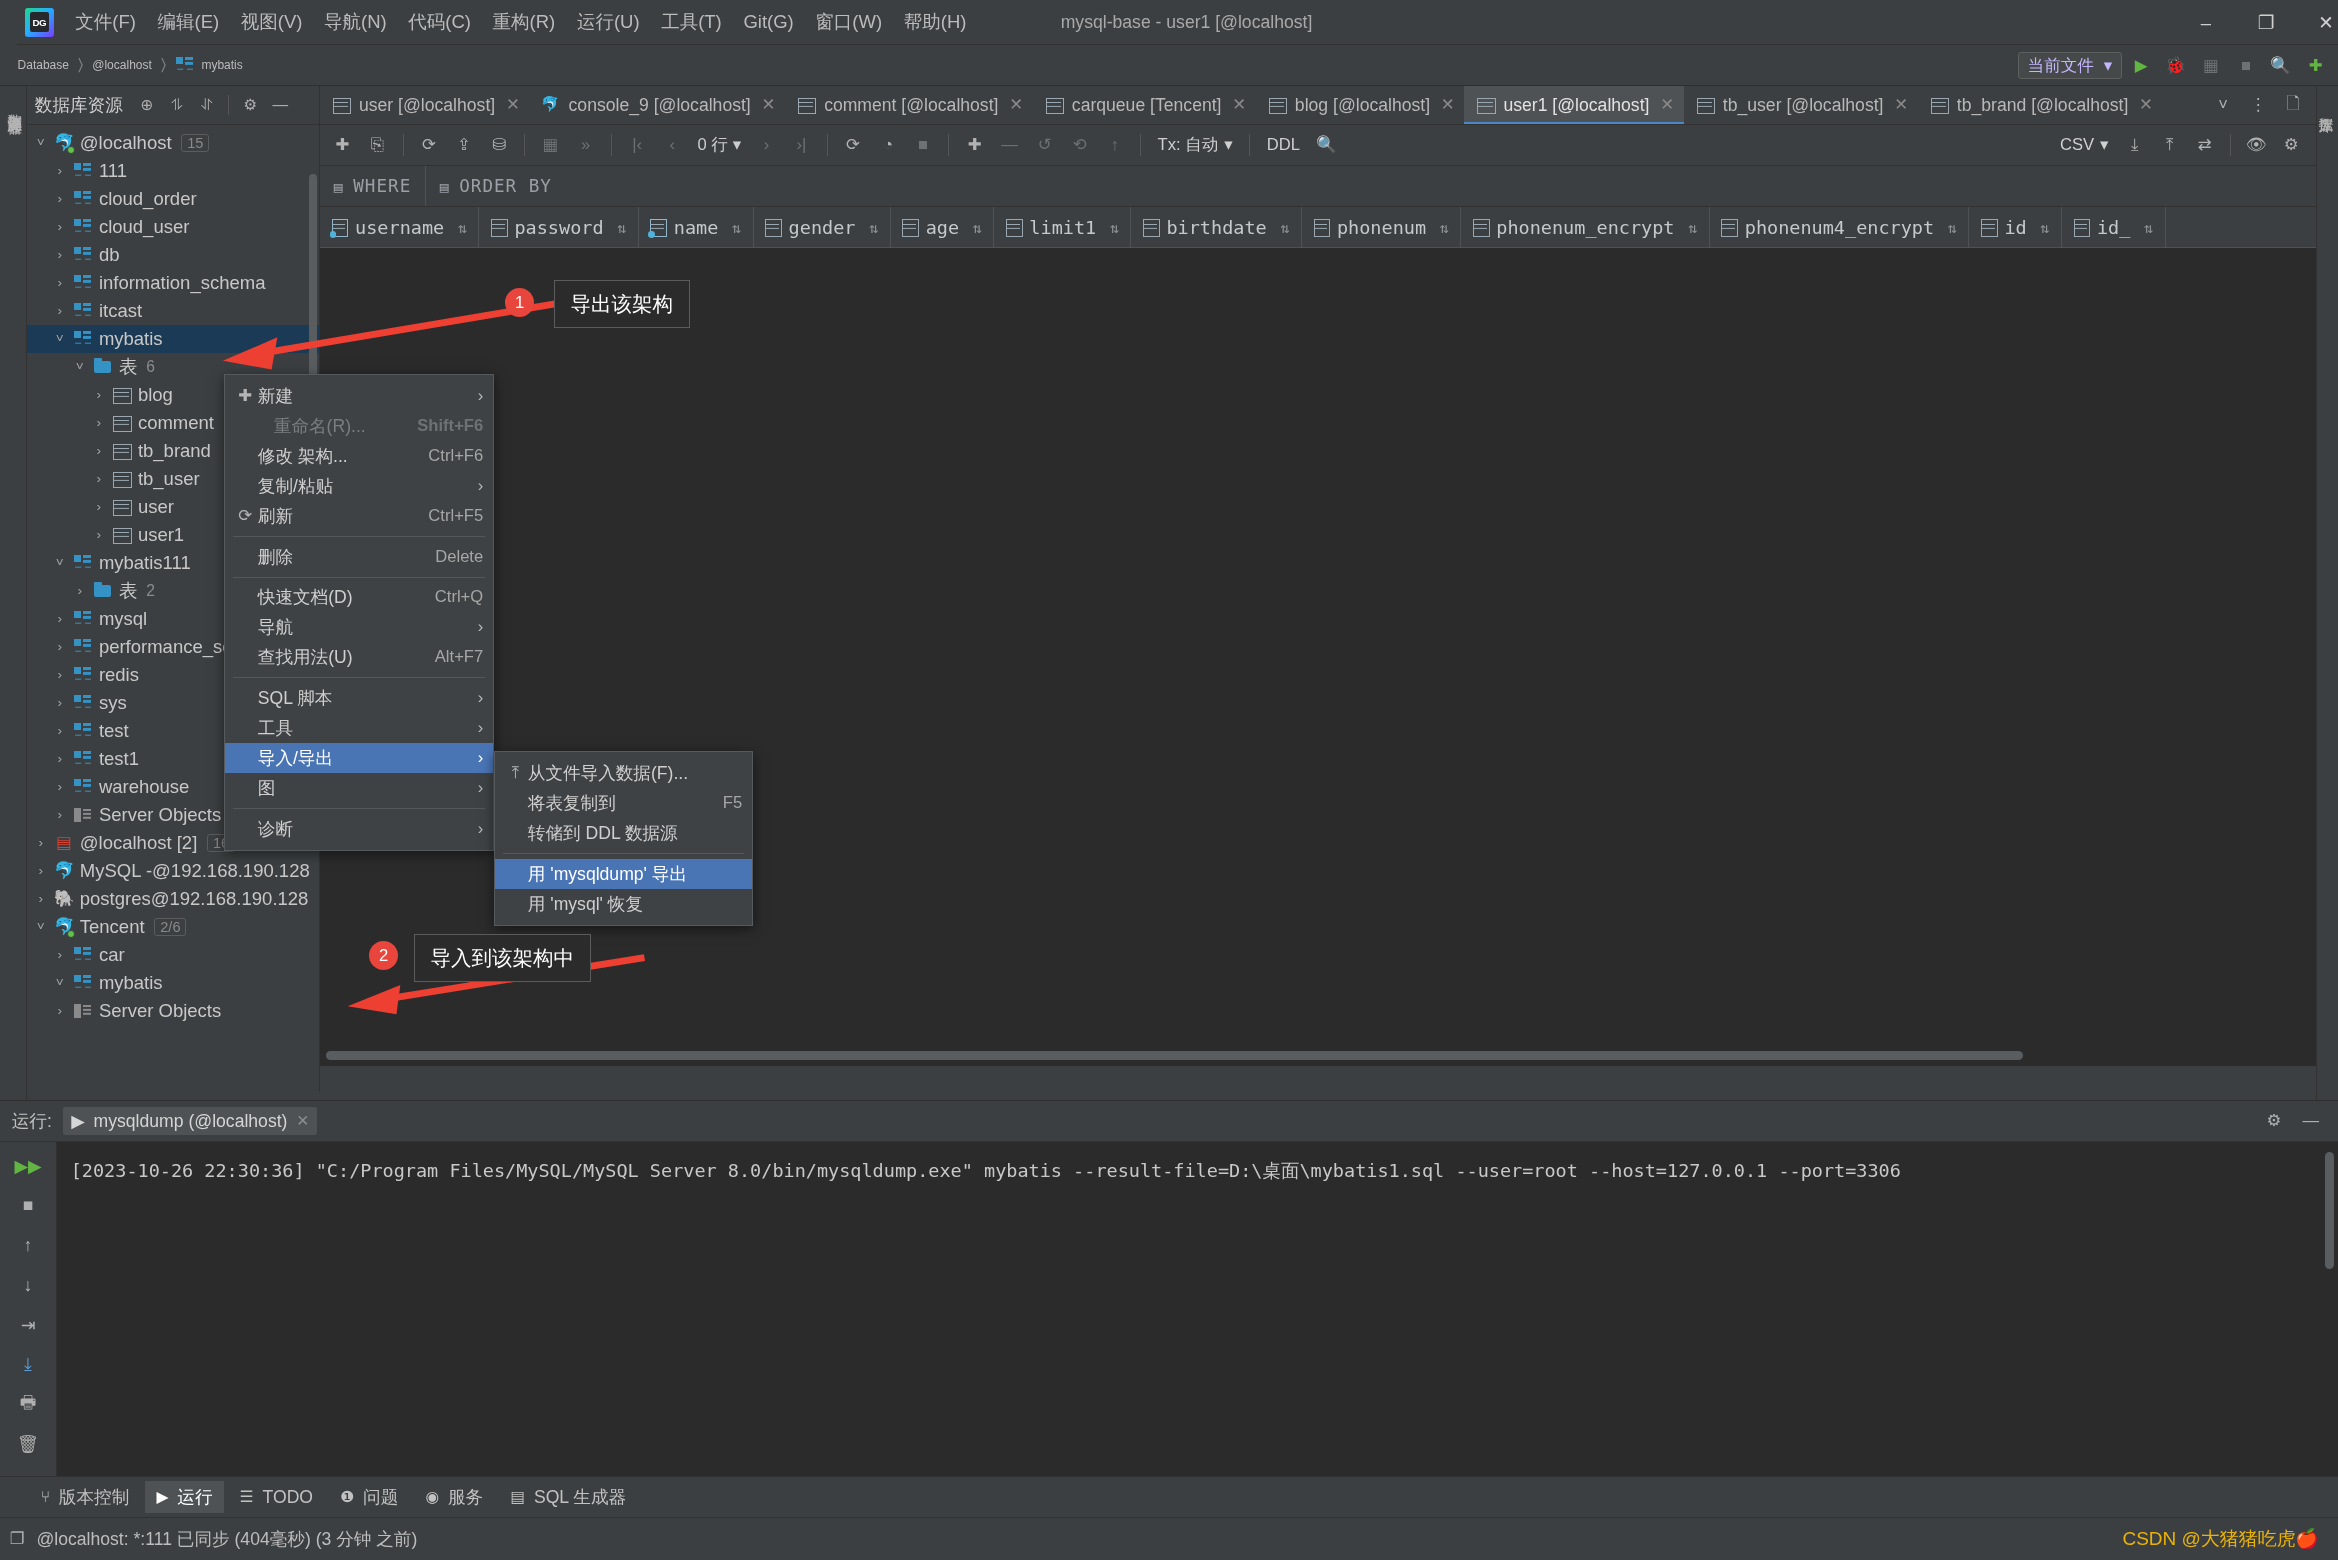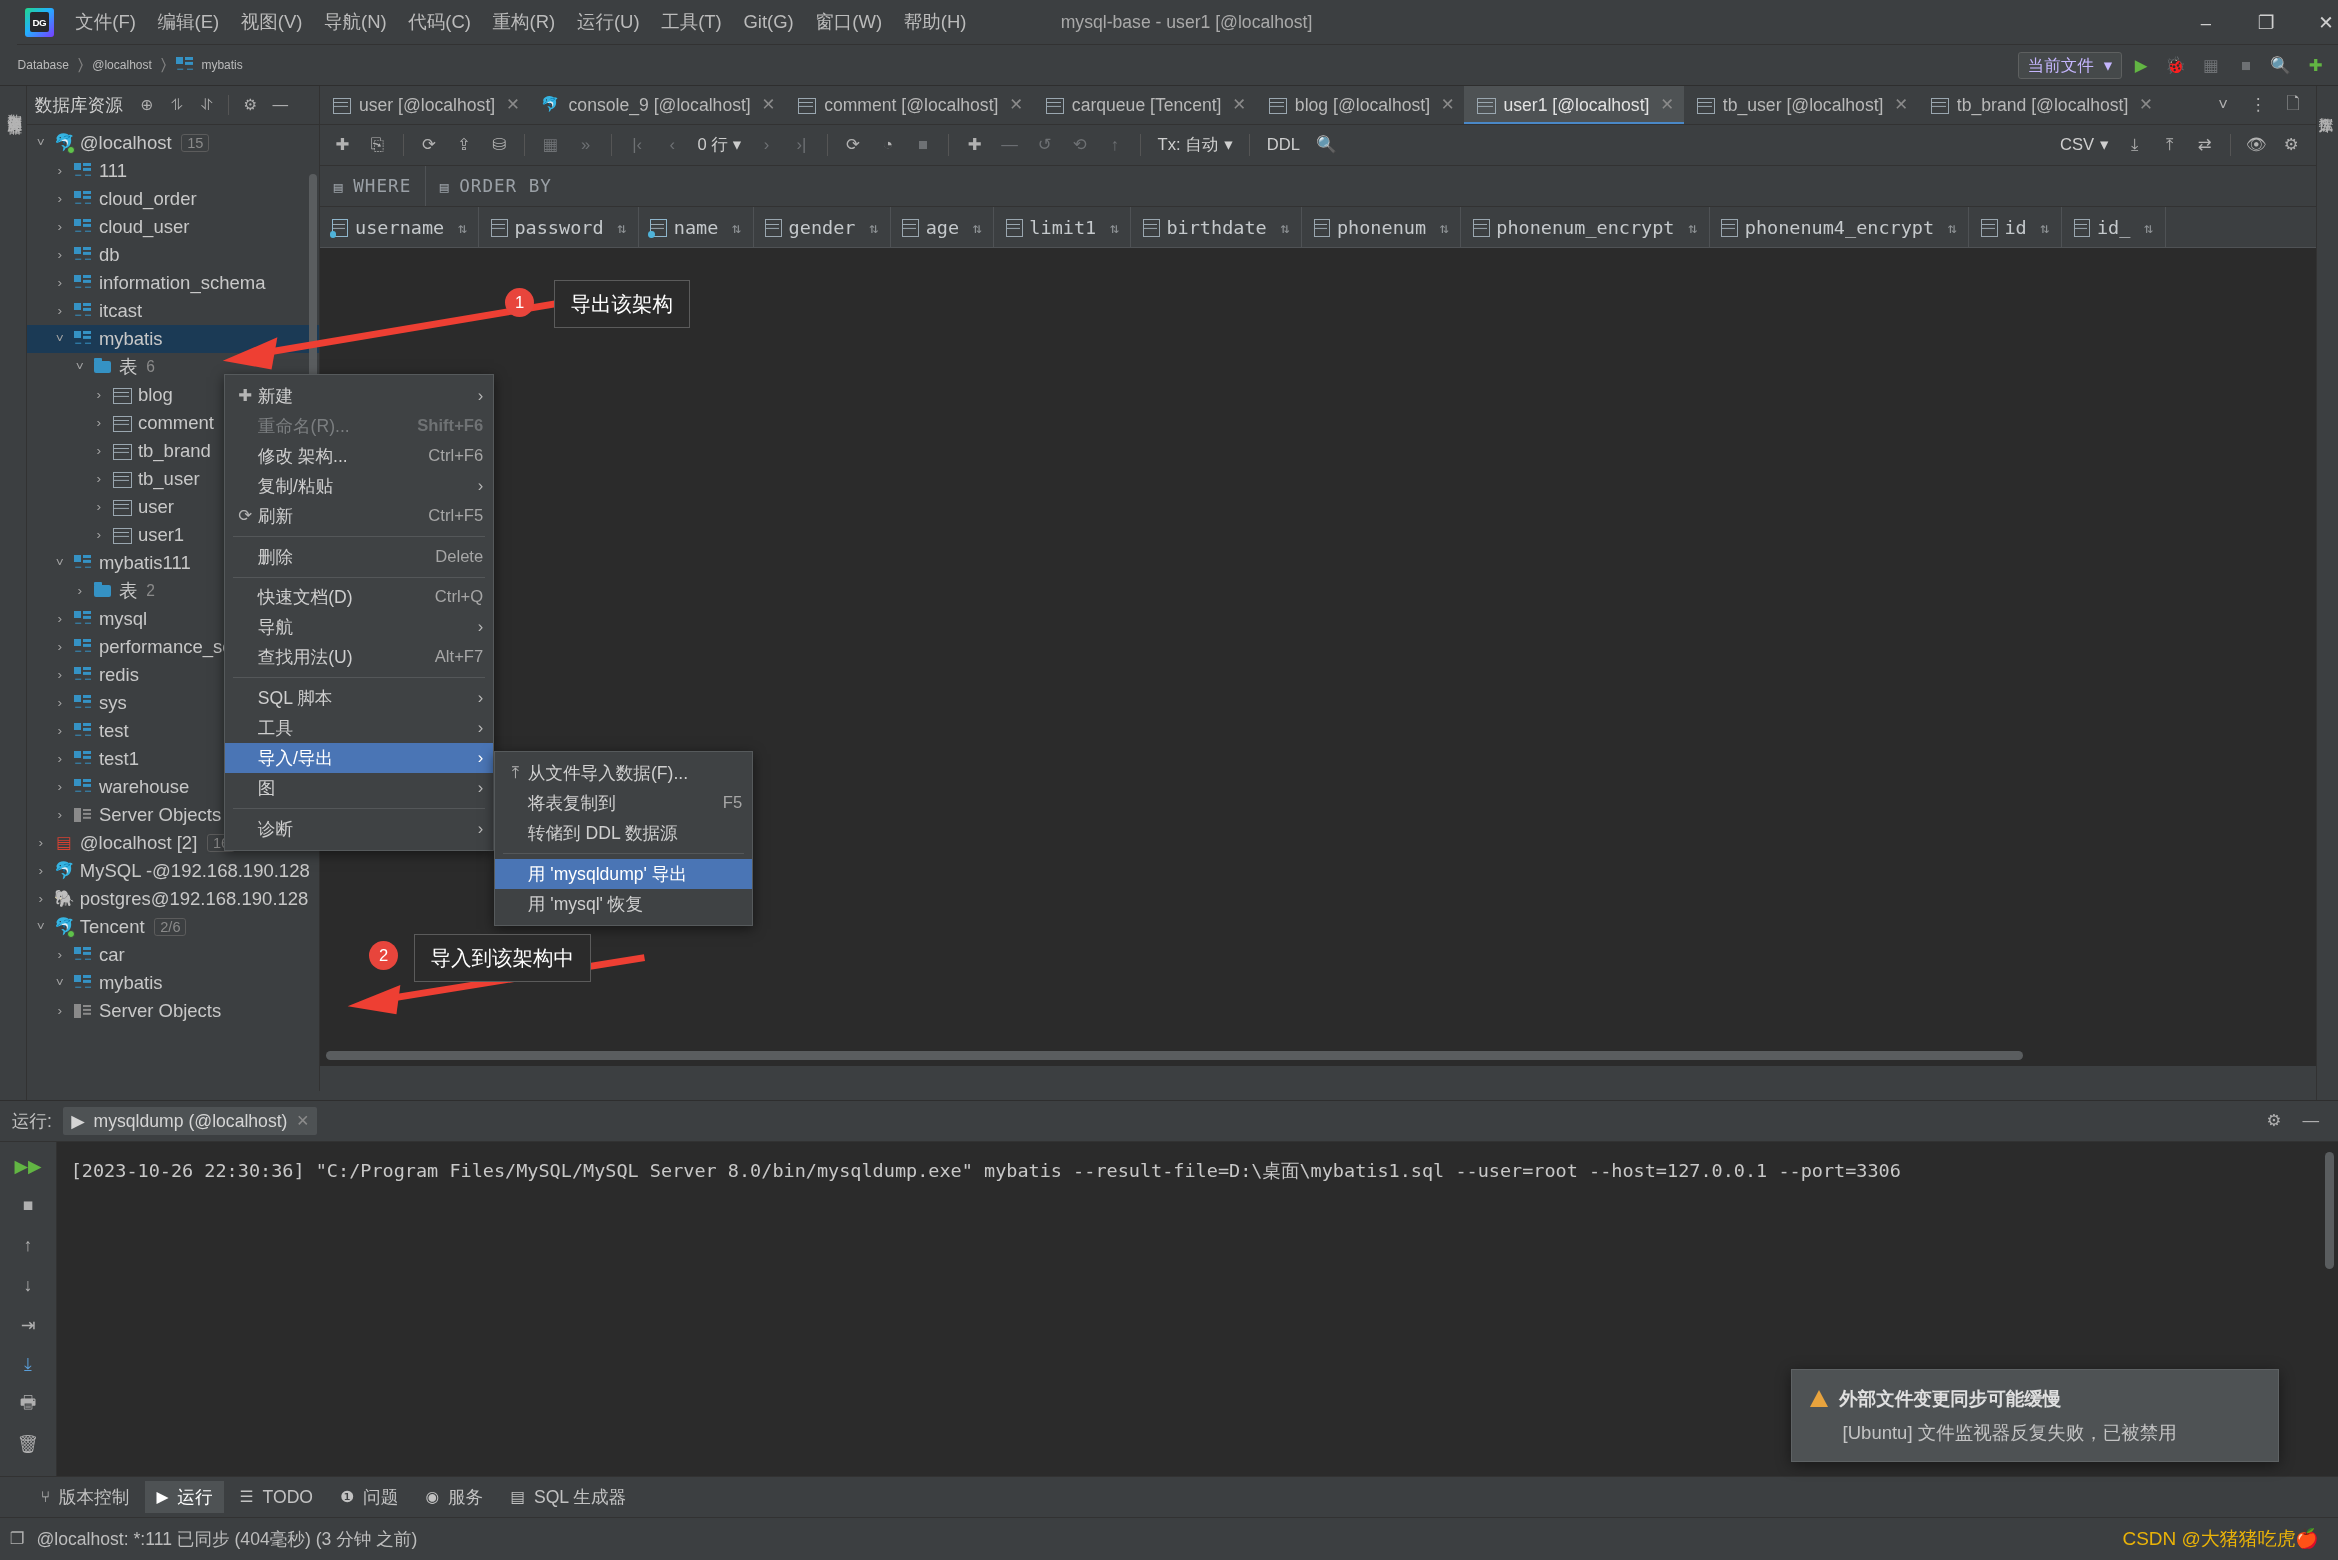--- a/index.html
+++ b/index.html
@@ -247,21 +247,21 @@
   .ctxmenu {
     position:absolute; left:224px; top:374px; width:270px;
     background:#3f4244; border:1px solid #565a5c; box-shadow: 0 2.9px 11.7px rgba(0,0,0,.5);
     padding: 5.9px 0; z-index: 60;
   }
   .mi {
     display:flex; align-items:center; height:30px; padding: 0 9.8px 0 7.8px;
     font-size:17.6px; color:#cfcfcf; white-space: nowrap;
   }
   .mi.hl { background:#4a75b5; color:#ffffff; }
-  .mi.disabled { color:#7b7e80; }
+  .mi.disabled { color:#7b7e80;gap:16px; }
   .mi .mic { width:25px; flex:0 0 25px; text-align:center; font-size:16.6px; color:#b5b5b5; }
   .mi .mtx { flex:1 1 auto; }
   .mi .mkey { color:#a6a6a6; font-size:16.6px; margin-left:21.5px; }
   .mi.disabled .mkey { color:#6f7274;font-weight:bold; }
   .mi .chev { color:#b8b8b8; font-size:16.6px; margin-left:17.6px; }
   .mi.hl .chev { color:#ffffff; }
   .msep { height:1px; background:#545759; margin:4.9px 7.8px; }
 
   .submenu {
     position:absolute; left:494px; top:751px; width:259px;
@@ -923,27 +923,20 @@
       <div class="gbtn blue">⤓</div>
       <div class="gbtn">🖶</div>
       <div class="gbtn">🗑</div>
     </div>
     <div class="console">
       <div class="cline">[2023-10-26 22:30:36] "C:/Program Files/MySQL/MySQL Server 8.0/bin/mysqldump.exe" mybatis --result-file=D:\桌面\mybatis1.sql --user=root --host=127.0.0.1 --port=3306</div>
       <div class="console-scroll"></div>
     </div>
   </div>
 
-  <div class="notif">
-    <div class="notif-title">
-      <span class="warn-tri"></span>
-      <span>外部文件变更同步可能缓慢</span>
-    </div>
-    <div class="notif-body">[Ubuntu] 文件监视器反复失败，已被禁用</div>
-  </div>
 
   <div class="bottombar" id="bottombar">
       <div class="bb">
         <span style="font-size: 15.6px;">⑂</span>
         <span>版本控制</span>
       </div>
       <div class="bb active">
         <span style="font-size: 15.6px;">▶</span>
         <span>运行</span>
       </div>

